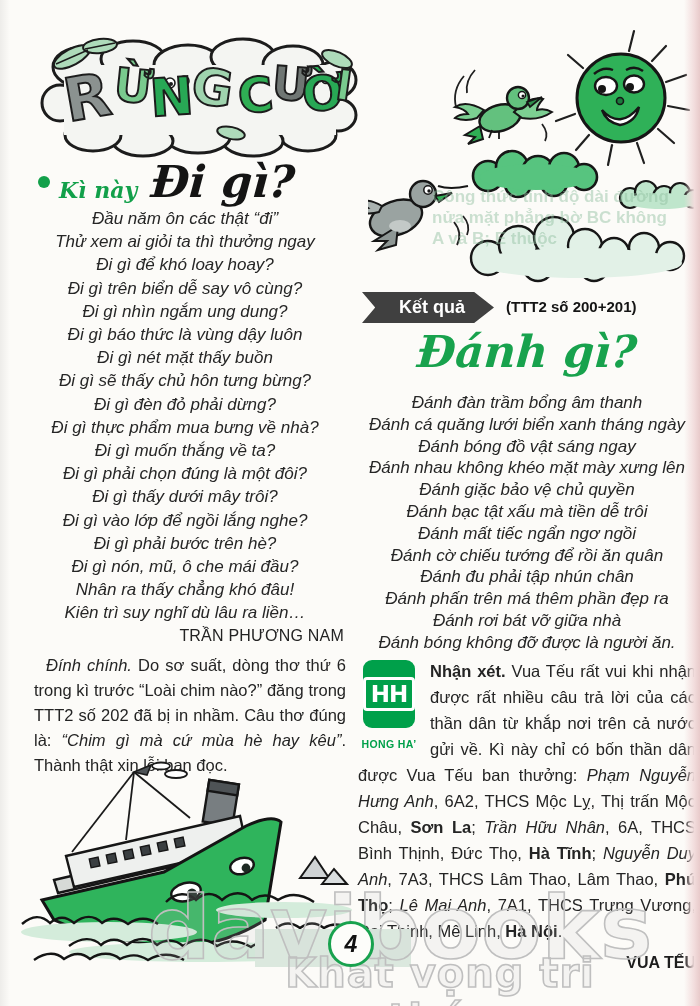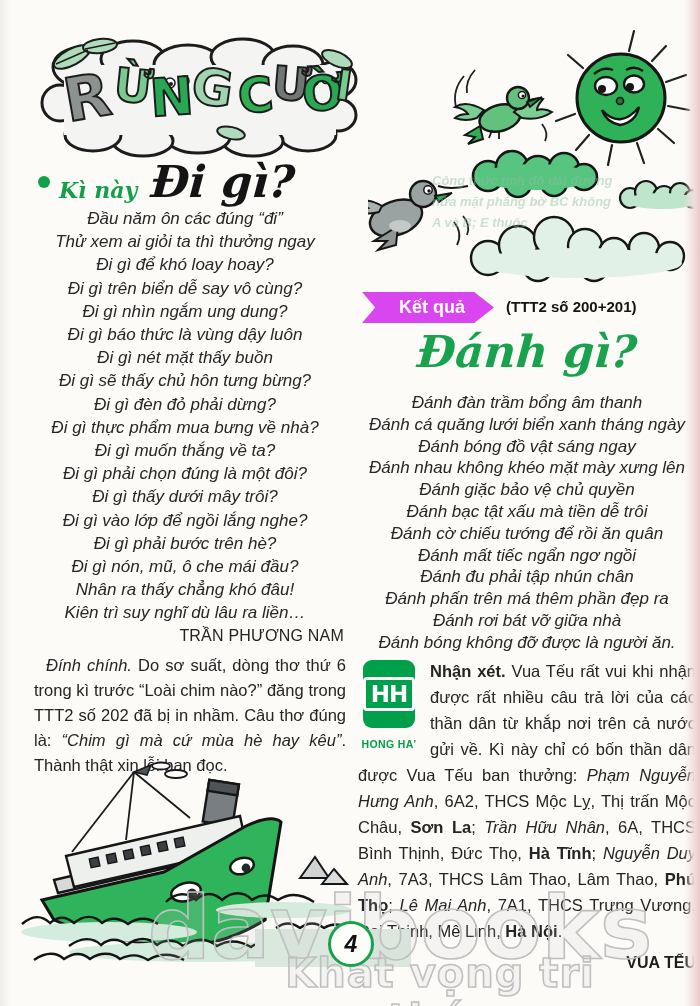--- a/index.html
+++ b/index.html
@@ -41,41 +41,41 @@
     text-align:justify;color:#242424;text-indent:12px;}
   .seg-italic{font-style:italic;}
   .seg-bold{font-weight:bold;}
   .ship{position:absolute;left:14px;top:760px;}
 
   
   .sky{position:absolute;left:368px;top:26px;}
 
   
   .right-col{position:absolute;left:358px;top:290px;width:338px;height:650px;}
-  .banner{position:absolute;left:4px;top:2px;width:132px;height:31px;background:#d946ef;
+  .banner{position:absolute;left:4px;top:2px;width:132px;height:31px;background:#404040;
     clip-path:polygon(0% 0%,85% 0%,100% 50%,85% 100%,0% 100%,10% 50%);
     display:flex;align-items:center;justify-content:center;}
   .banner span{color:#fff;font-weight:bold;font-size:18px;padding-left:8px;}
   .result-ref{position:absolute;left:148px;top:8px;font-weight:bold;font-size:15px;color:#141414;}
   .title-right{position:absolute;left:0;top:36px;width:100%;text-align:center;font-size:44px;
     color:#18a24d;transform:skewX(-4deg);}
   .poem-right{position:absolute;left:0;top:102px;width:100%;line-height:21.8px;}
   .comment{position:absolute;left:0;top:368px;width:338px;font-size:16.5px;line-height:26px;
     text-align:justify;color:#242424;}
   .hh-wrap{float:left;width:62px;margin:2px 10px 2px 0;text-align:center;}
   .hh-badge{width:52px;height:68px;margin:0 auto;background:#00a04a;border-radius:9px;
     display:flex;align-items:center;justify-content:center;}
   .hh-inner{border:3px solid #fff;border-radius:4px;padding:1px 5px;color:#fff;font-weight:bold;
     font-size:23px;letter-spacing:-1px;font-family:"DejaVu Sans",sans-serif;}
   .hh-name{color:#00a04a;font-weight:bold;font-size:10.5px;margin-top:3px;letter-spacing:.4px;}
   .signature{text-align:right;font-weight:600;font-size:16px;margin-top:6px;color:#1d1d1d;}
 
   
-  .bleed{position:absolute;left:432px;top:170px;width:264px;font-size:13px;font-weight:bold;
-    color:#8fbf9f;opacity:.45;filter:blur(.6px);line-height:21px;z-index:1;font-style:italic;}
+  .bleed{position:absolute;left:432px;top:186px;width:264px;font-size:17px;font-weight:bold;
+    color:#8fbf9f;opacity:.45;filter:blur(.6px);line-height:21px;z-index:1;}
   .bleed .line{white-space:nowrap;}
 
   
   .band{position:absolute;left:255px;top:929px;width:156px;height:38px;background:#dbe8de;z-index:25;}
   .outline-text{color:rgba(200,200,200,.15);-webkit-text-stroke:1.6px #bfbfbf;font-weight:bold;}
   .watermark{position:absolute;left:138px;top:884px;width:524px;text-align:center;font-size:88px;
     line-height:1;z-index:26;font-family:"DejaVu Sans",sans-serif;}
   .slogan{position:absolute;left:228px;top:950px;width:424px;text-align:center;font-size:40px;
     letter-spacing:1px;z-index:26;font-family:"DejaVu Sans",sans-serif;}
   .pagenum{position:absolute;left:328px;top:921px;width:40px;height:40px;border:3.5px solid #18a24e;
@@ -226,21 +226,21 @@
     <ellipse cx="212" cy="237" rx="102" ry="15" fill="#e2f1e7"></ellipse>
   </svg>
 
   <div class="heading">
     <span class="bullet"></span>
     <span class="kinay">Kì này</span>
     <span class="title-script title-left">Đi gì?</span>
   </div>
 
   <div class="poem poem-left">
-      <div class="poem-line">Đầu năm ôn các đúng “đi”</div>
+      <div class="poem-line">Đầu năm ôn các thật “đi”</div>
       <div class="poem-line">Thử xem ai giỏi ta thì thưởng ngay</div>
       <div class="poem-line">Đi gì để khó loay hoay?</div>
       <div class="poem-line">Đi gì trên biển dễ say vô cùng?</div>
       <div class="poem-line">Đi gì nhìn ngắm ung dung?</div>
       <div class="poem-line">Đi gì báo thức là vùng dậy luôn</div>
       <div class="poem-line">Đi gì nét mặt thấy buồn</div>
       <div class="poem-line">Đi gì sẽ thấy chủ hôn tưng bừng?</div>
       <div class="poem-line">Đi gì đèn đỏ phải dừng?</div>
       <div class="poem-line">Đi gì thực phẩm mua bưng về nhà?</div>
       <div class="poem-line">Đi gì muốn thắng về ta?</div>
@@ -304,22 +304,22 @@
     </div>
     <div class="result-ref">(TTT2 số 200+201)</div>
     <div class="title-script title-right">Đánh gì?</div>
     <div class="poem poem-right">
         <div class="poem-line">Đánh đàn trầm bổng âm thanh</div>
         <div class="poem-line">Đánh cá quăng lưới biển xanh tháng ngày</div>
         <div class="poem-line">Đánh bóng đồ vật sáng ngay</div>
         <div class="poem-line">Đánh nhau không khéo mặt mày xưng lên</div>
         <div class="poem-line">Đánh giặc bảo vệ chủ quyền</div>
         <div class="poem-line">Đánh bạc tật xấu mà tiền dễ trôi</div>
+        <div class="poem-line">Đánh mất tiếc ngẩn ngơ ngồi</div>
         <div class="poem-line">Đánh cờ chiếu tướng để rồi ăn quân</div>
-        <div class="poem-line">Đánh mất tiếc ngẩn ngơ ngồi</div>
         <div class="poem-line">Đánh đu phải tập nhún chân</div>
         <div class="poem-line">Đánh phấn trên má thêm phần đẹp ra</div>
         <div class="poem-line">Đánh rơi bát vỡ giữa nhà</div>
         <div class="poem-line">Đánh bóng không đỡ được là người ăn.</div>
       </div>
     <div class="comment">
       <div class="hh-wrap">
         <div class="hh-badge">
           <div class="hh-inner">HH</div>
         </div>

